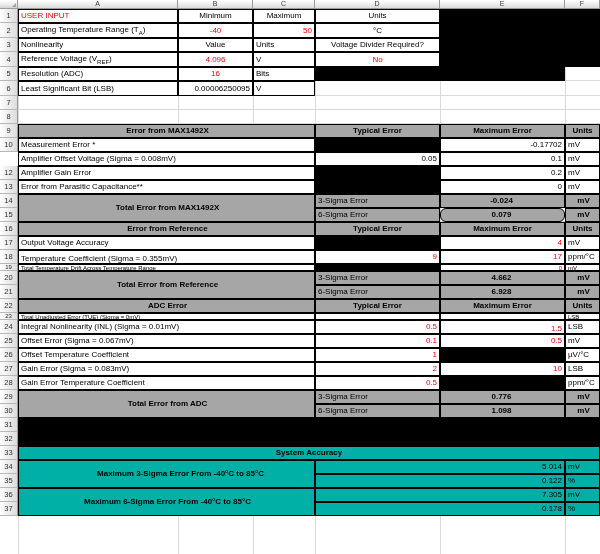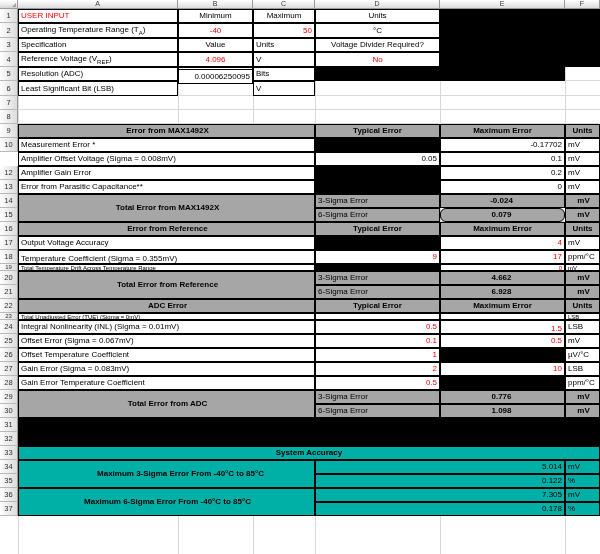--- a/index.html
+++ b/index.html
@@ -276,21 +276,21 @@
     <div class="cell bx ta-c red" style="left: 178px; top: 23px; width: 75px; height: 15px;">
       <span>-40</span>
     </div>
     <div class="cell bx ta-r pad-r red" style="left: 253px; top: 23px; width: 62px; height: 15px;">
       <span>50</span>
     </div>
     <div class="cell bx ta-c" style="left: 315px; top: 23px; width: 125px; height: 15px;">
       <span>°C</span>
     </div>
     <div class="cell bx ta-l pad-l" style="left: 18px; top: 38px; width: 160px; height: 14px;">
-      <span>Specification</span>
+      <span>Nonlinearity</span>
     </div>
     <div class="cell bx ta-c" style="left: 178px; top: 38px; width: 75px; height: 14px;">
       <span>Value</span>
     </div>
     <div class="cell bx ta-l pad-l" style="left: 253px; top: 38px; width: 62px; height: 14px;">
       <span>Units</span>
     </div>
     <div class="cell bx ta-c" style="left: 315px; top: 38px; width: 125px; height: 14px;">
       <span>Voltage Divider Required?</span>
     </div>
@@ -311,21 +311,21 @@
     </div>
     <div class="cell bx ta-c red" style="left: 178px; top: 67px; width: 75px; height: 14px;">
       <span>16</span>
     </div>
     <div class="cell bx ta-l pad-l" style="left: 253px; top: 67px; width: 62px; height: 14px;">
       <span>Bits</span>
     </div>
     <div class="cell bx ta-l pad-l" style="left: 18px; top: 81px; width: 160px; height: 15px;">
       <span>Least Significant Bit (LSB)</span>
     </div>
-    <div class="cell bx ta-r pad-r" style="left: 178px; top: 69px; width: 75px; height: 15px; padding-left: 24px;">
+    <div class="cell bx ta-r pad-r" style="left: 178px; top: 81px; width: 75px; height: 15px; padding-left: 24px;">
       <span>0.00006250095</span>
     </div>
     <div class="cell bx ta-l pad-l" style="left: 253px; top: 81px; width: 62px; height: 15px;">
       <span>V</span>
     </div>
     <div class="cell black" style="left: 440px; top: 9px; width: 160px; height: 14px;"></div>
     <div class="cell black" style="left: 440px; top: 23px; width: 160px; height: 15px;"></div>
     <div class="cell black" style="left: 440px; top: 38px; width: 160px; height: 14px;"></div>
     <div class="cell black" style="left: 440px; top: 52px; width: 160px; height: 15px;"></div>
     <div class="cell black" style="left: 315px; top: 67px; width: 250px; height: 14px;"></div>

